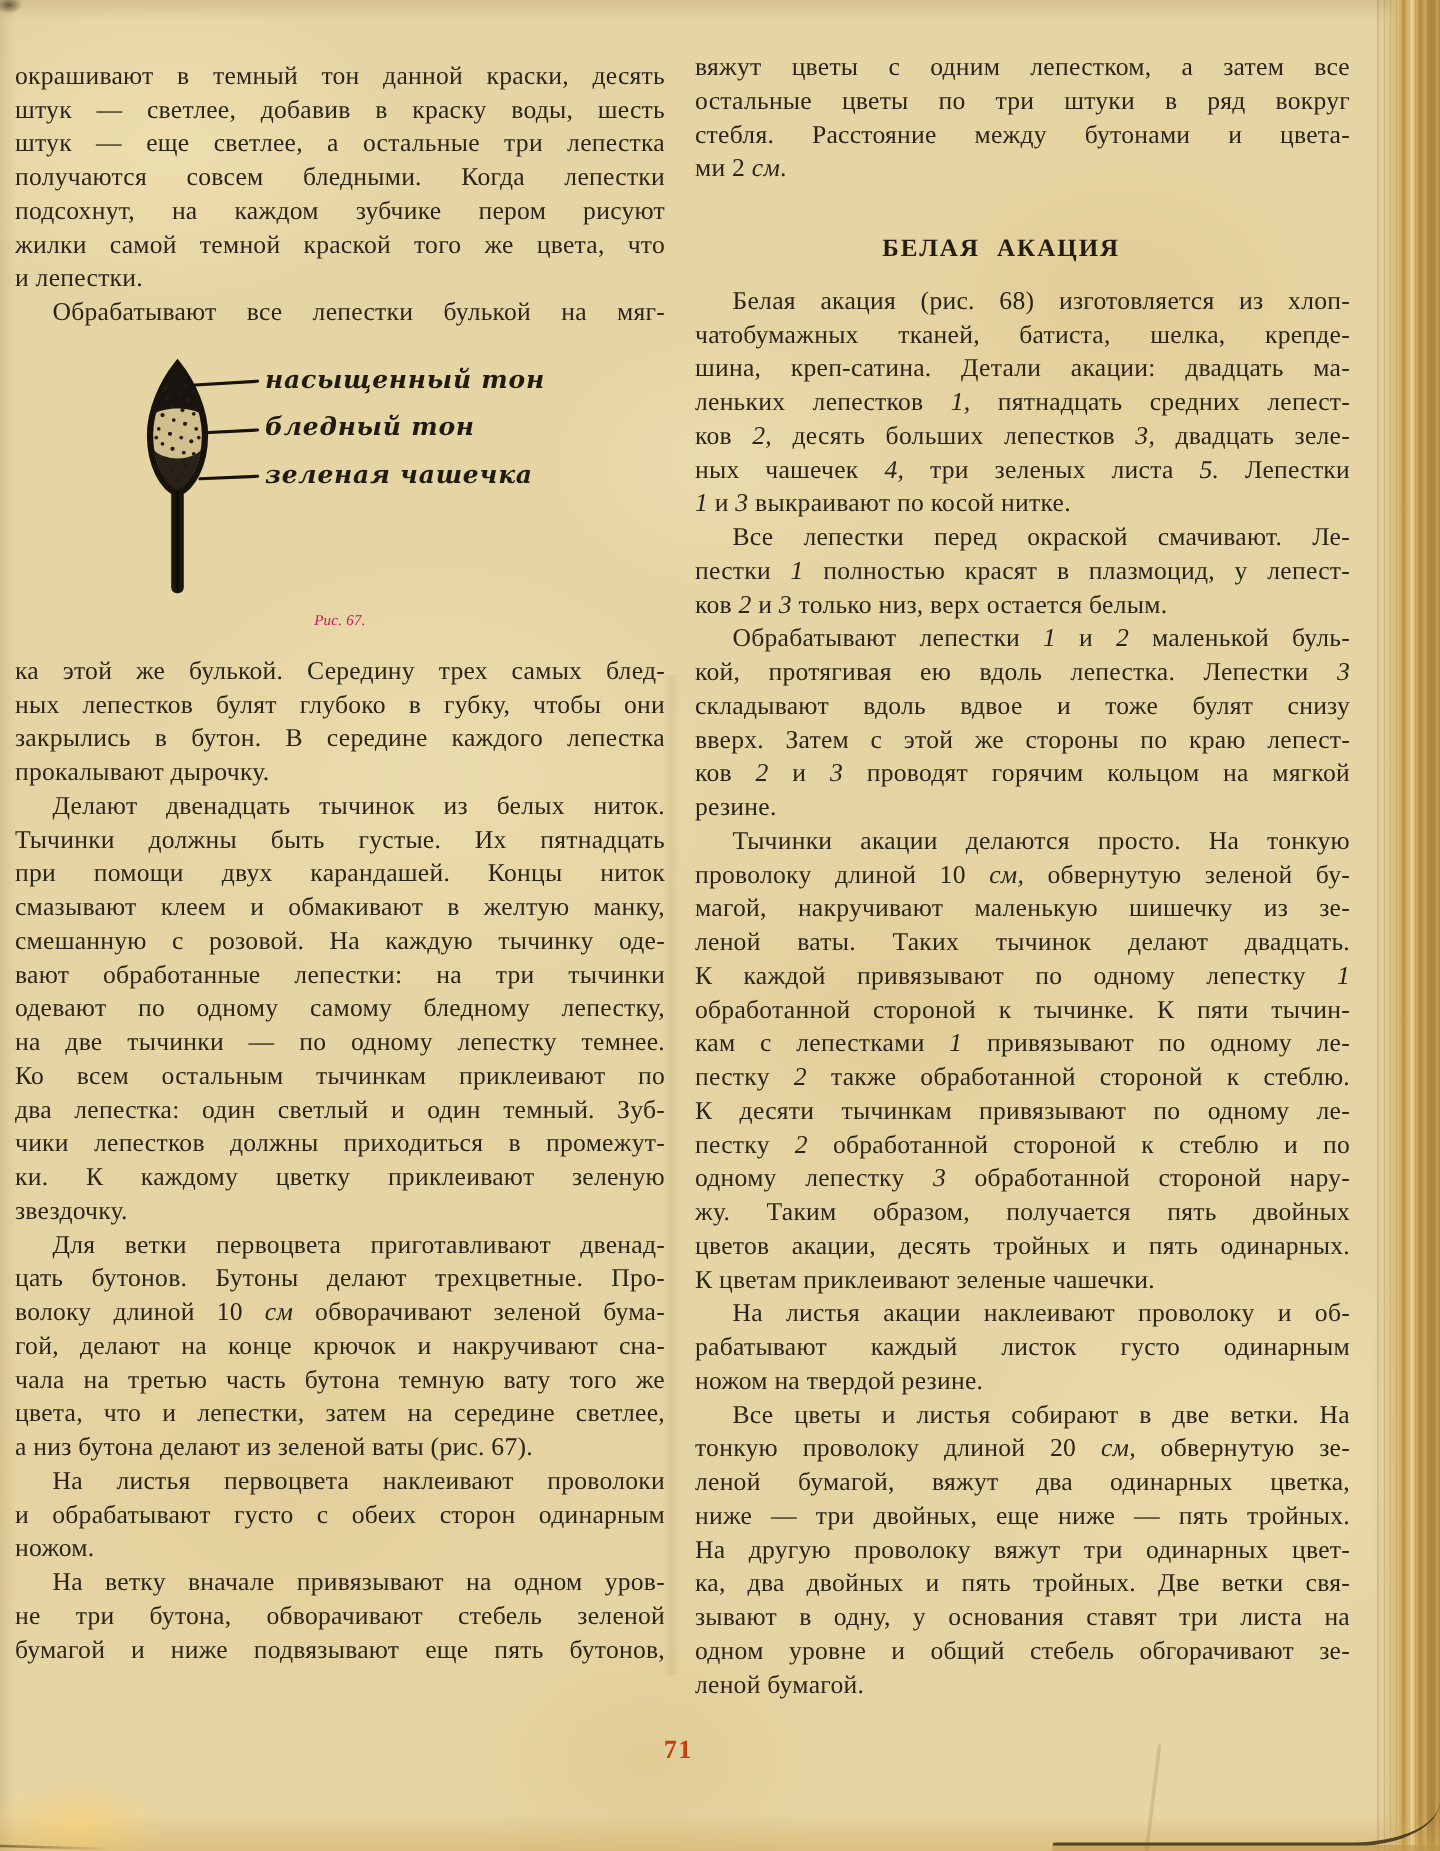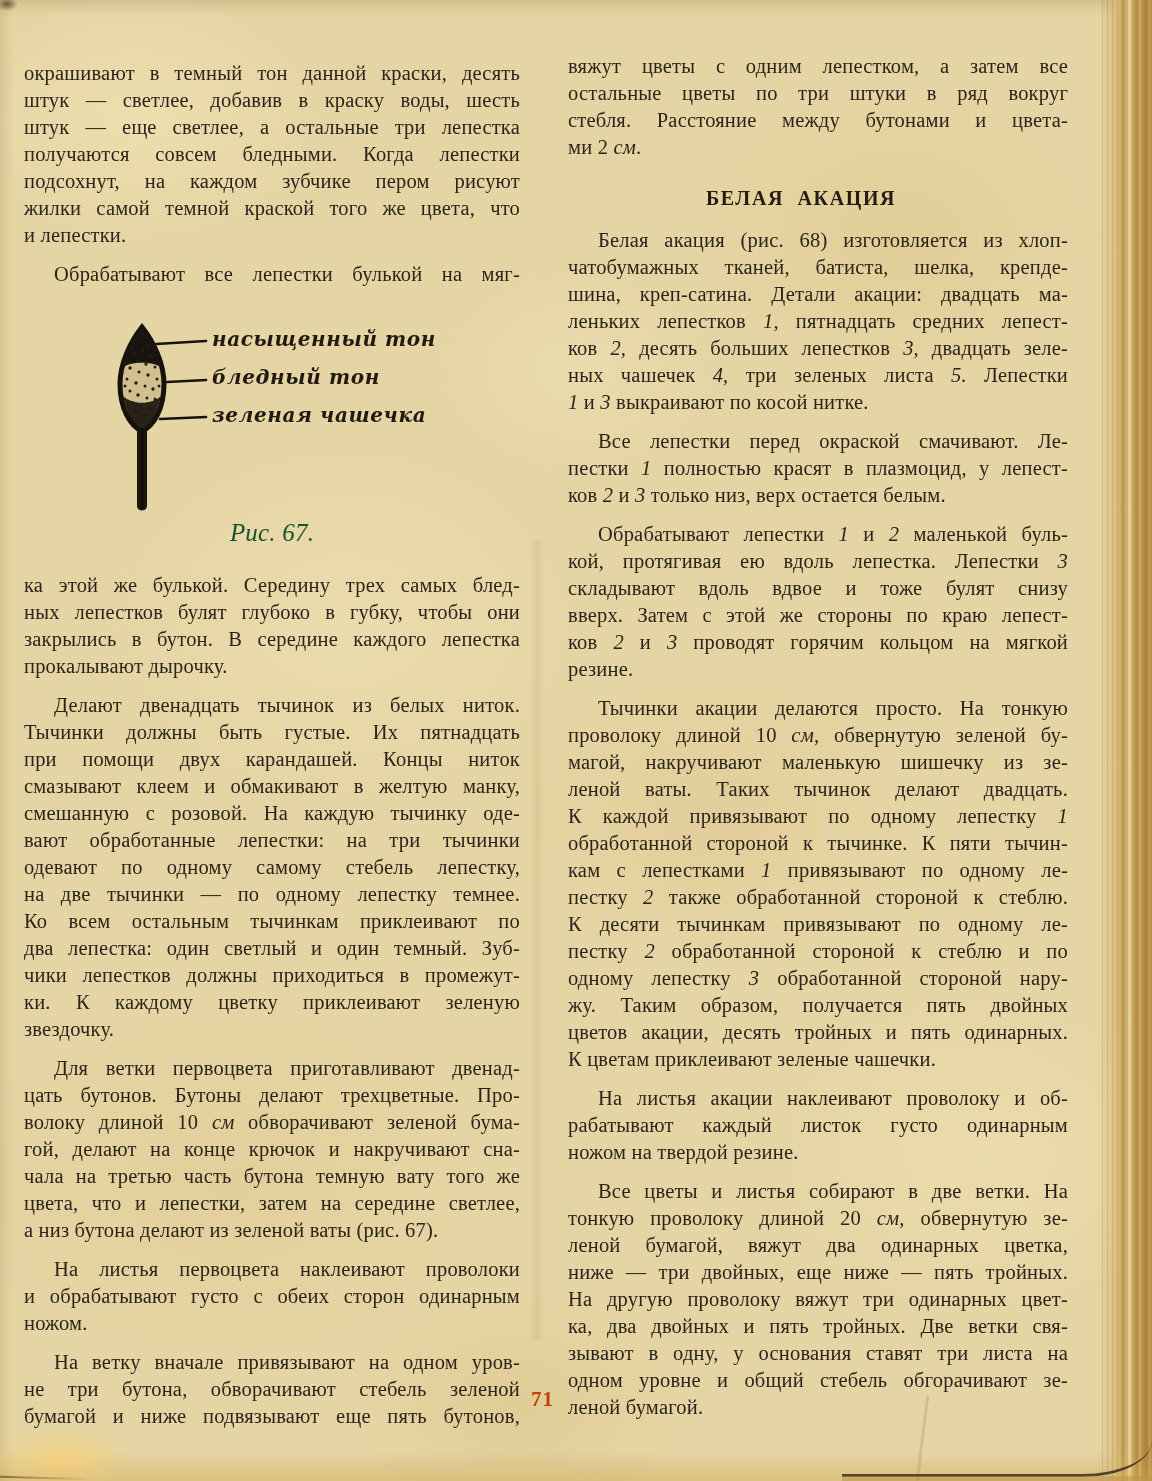--- a/index.html
+++ b/index.html
@@ -58,41 +58,41 @@
     background:radial-gradient(closest-side, rgba(255,208,105,.55), transparent);}
   .bl-edge-line{position:absolute;left:0;bottom:2px;width:90px;height:2px;pointer-events:none;
     background:linear-gradient(90deg, rgba(60,45,20,.55), transparent);transform:rotate(1.5deg);}
   .crease-br{position:absolute;right:228px;bottom:0;width:3px;height:86px;pointer-events:none;
     background:rgba(125,95,42,.18);transform:rotate(7deg);border-radius:2px;}
 
   
   .col{position:absolute;font-size:20.5px;line-height:27px;letter-spacing:.2px;}
   .col-left{left:12px;top:48px;width:520px;}
   .col-right{left:556px;top:41px;width:524px;}
-  .para{margin:12px;}
+  .para{margin:0;}
   .ln{text-align:justify;text-align-last:justify;height:27px;overflow:hidden;}
   .ln.lnlast{text-align-last:left;}
   .ln.lnind{text-indent:30px;}
   .ln i{font-style:italic;}
 
-  .section-heading{height:27px;margin-top:24px;margin-bottom:15px;
+  .section-heading{height:27px;margin-top:37px;margin-bottom:15px;
     text-align:center;padding-right:34px;
     font-weight:700;font-size:20px;letter-spacing:1.6px;word-spacing:7px;color:#241d12;}
 
   
   .figure{position:relative;height:260px;width:520px;}
   .figure svg{position:absolute;left:0;top:0;}
   .fig-label{position:absolute;left:200px;font-style:italic;font-weight:600;
     font-size:20px;letter-spacing:.6px;color:#211a10;white-space:nowrap;
     font-family:"DejaVu Serif","Liberation Serif",serif;}
   .fig-label.l1{top:26px;}
   .fig-label.l2{top:64px;}
   .fig-label.l3{top:102px;}
   .fig-caption{position:absolute;left:0;top:219px;width:520px;text-align:center;
-    font-style:italic;font-size:25px;color:#14532d;padding-right:20px;}
+    font-style:italic;font-size:12px;color:#be185d;padding-right:20px;}
 
   .page-number{position:absolute;left:531px;top:1387px;font-size:21px;font-weight:600;
     color:#c2410c;letter-spacing:1px;}
 </style>
 </head>
 <body>
 
 <div class="page">
   <div class="mottle"></div>
   <div class="vignette"></div>
@@ -180,21 +180,21 @@
         <div class="ln">закрылись в бутон. В середине каждого лепестка</div>
         <div class="ln lnlast">прокалывают дырочку.</div>
       </div>
     <div class="para">
         <div class="ln lnind">Делают двенадцать тычинок из белых ниток.</div>
         <div class="ln">Тычинки должны быть густые. Их пятнадцать</div>
         <div class="ln">при помощи двух карандашей. Концы ниток</div>
         <div class="ln">смазывают клеем и обмакивают в желтую манку,</div>
         <div class="ln">смешанную с розовой. На каждую тычинку оде-</div>
         <div class="ln">вают обработанные лепестки: на три тычинки</div>
-        <div class="ln">одевают по одному самому стебель лепестку,</div>
+        <div class="ln">одевают по одному самому бледному лепестку,</div>
         <div class="ln">на две тычинки — по одному лепестку темнее.</div>
         <div class="ln">Ко всем остальным тычинкам приклеивают по</div>
         <div class="ln">два лепестка: один светлый и один темный. Зуб-</div>
         <div class="ln">чики лепестков должны приходиться в промежут-</div>
         <div class="ln">ки. К каждому цветку приклеивают зеленую</div>
         <div class="ln lnlast">звездочку.</div>
       </div>
     <div class="para">
         <div class="ln lnind">Для ветки первоцвета приготавливают двенад-</div>
         <div class="ln">цать бутонов. Бутоны делают трехцветные. Про-</div>

